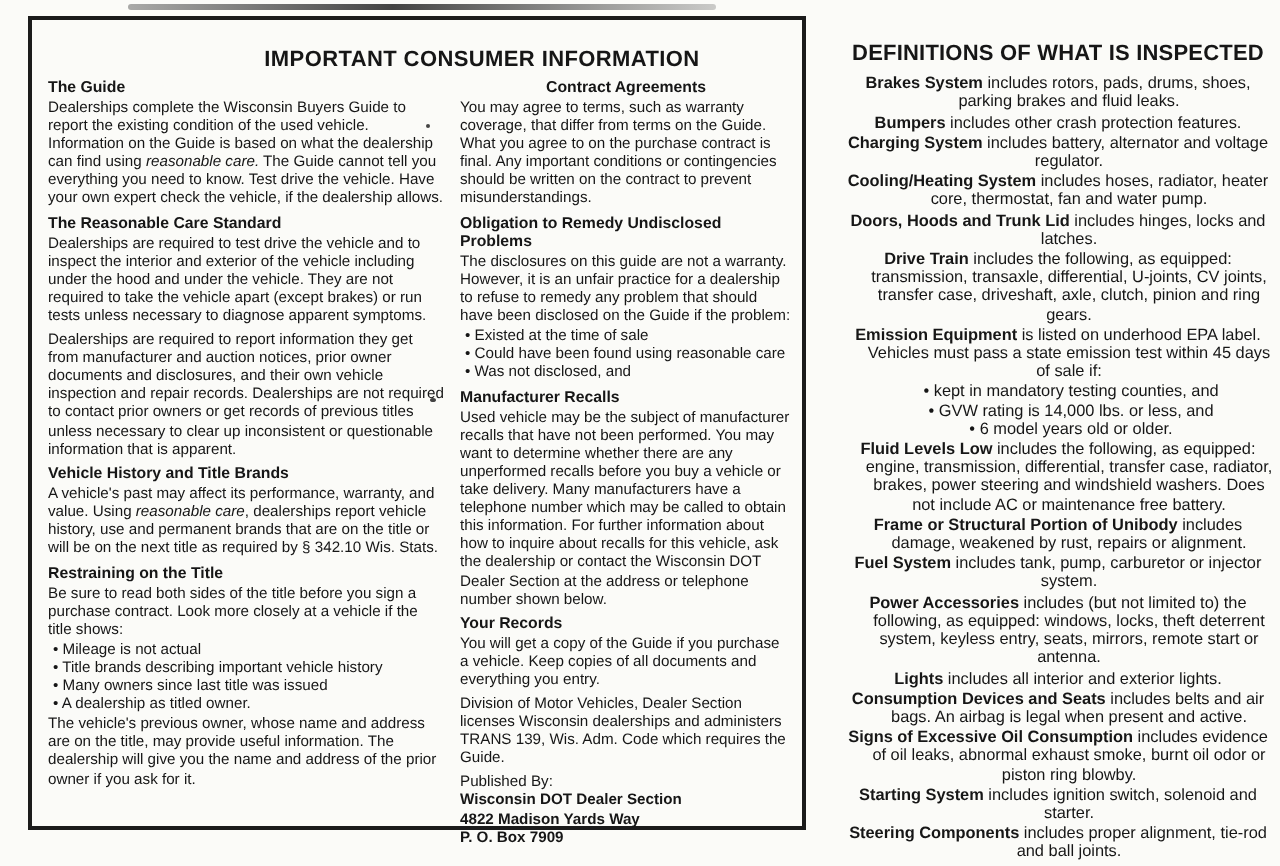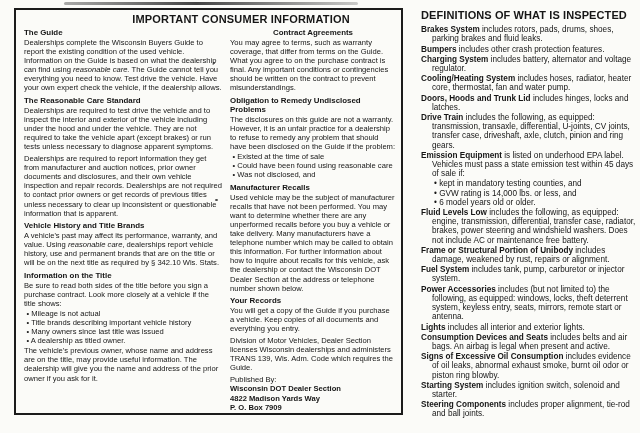--- a/index.html
+++ b/index.html
@@ -3,33 +3,33 @@
 <meta charset="utf-8">
 <style>
   html,body{margin:0;padding:0;background:#e8e8e6;}
   .page{position:relative;width:640px;height:433px;background:#fbfbf8;overflow:hidden;
         font-family:"Liberation Sans", sans-serif;color:#161616;}
   .scan-streak{position:absolute;left:64px;top:2px;width:294px;height:3px;border-radius:2px;
         background:linear-gradient(90deg, rgba(70,70,70,.45), rgba(35,35,35,.85) 45%, rgba(60,60,60,.5) 80%, rgba(90,90,90,.3));}
   .scan-dot{position:absolute;width:2px;height:2px;background:#444;border-radius:50%;}
   .box{position:absolute;left:14px;top:8px;width:389px;height:407px;border:2px solid #1b1b1b;
        box-sizing:border-box;padding:2px 5px 0 8px;}
-  .box-title{font-weight:bold;font-size:11px;text-align:center;margin:1px 0 3px 62px;letter-spacing:.2px;white-space:nowrap;}
+  .box-title{font-weight:bold;font-size:11px;text-align:center;margin:12px 0 3px 62px;letter-spacing:.2px;white-space:nowrap;}
   .cols{display:flex;gap:8px;}
   .col{font-size:7.6px;line-height:9.1px;}
   .col-left{width:198px;flex:none;}
   .col-mid{flex:1;min-width:0;}
   .col h3{font-size:7.9px;line-height:9px;margin:3.5px 0 1px;}
   .col h3.first{margin-top:0;}
   .col h3.center{text-align:center;}
   .col p{margin:0 0 2.5px;}
   .bullets div{padding-left:9px;text-indent:-6.5px;}
   .bullets div::before{content:"• ";}
   .pub-line{font-weight:bold;line-height:9.6px;}
-  .defs{position:absolute;left:421px;top:6px;width:216px;font-size:8.2px;line-height:9.2px;}
+  .defs{position:absolute;left:421px;top:18px;width:216px;font-size:8.2px;line-height:9.2px;text-align:center;}
   .defs-title{font-size:11px;font-weight:bold;margin:5px 0 5px;white-space:nowrap;letter-spacing:.1px;}
   .def{margin:0 0 1px;padding-left:11px;text-indent:-11px;}
   .def-bullets{padding-left:13px;margin:0 0 1px;}
   .def-bullets div{padding-left:6px;text-indent:-6px;}
   .def-bullets div::before{content:"• ";}
   .ital{font-style:italic;}
 </style>
 </head>
 <body>
 
@@ -46,21 +46,21 @@
         <h3 class="first">The Guide</h3>
         <p><span>Dealerships complete the Wisconsin Buyers Guide to report the existing condition of the used vehicle. Information on the Guide is based on what the dealership can find using </span><span class="ital">reasonable care.</span><span> The Guide cannot tell you everything you need to know. Test drive the vehicle. Have your own expert check the vehicle, if the dealership allows.</span></p>
 
         <h3>The Reasonable Care Standard</h3>
         <p>Dealerships are required to test drive the vehicle and to inspect the interior and exterior of the vehicle including under the hood and under the vehicle. They are not required to take the vehicle apart (except brakes) or run tests unless necessary to diagnose apparent symptoms.</p>
         <p>Dealerships are required to report information they get from manufacturer and auction notices, prior owner documents and disclosures, and their own vehicle inspection and repair records. Dealerships are not required to contact prior owners or get records of previous titles unless necessary to clear up inconsistent or questionable information that is apparent.</p>
 
         <h3>Vehicle History and Title Brands</h3>
         <p><span>A vehicle's past may affect its performance, warranty, and value. Using </span><span class="ital">reasonable care</span><span>, dealerships report vehicle history, use and permanent brands that are on the title or will be on the next title as required by § 342.10 Wis. Stats.</span></p>
 
-        <h3>Information on the Title</h3>
+        <h3>Restraining on the Title</h3>
         <p style="margin-bottom:0.5px;">Be sure to read both sides of the title before you sign a purchase contract. Look more closely at a vehicle if the title shows:</p>
         <div class="bullets">
           <div>Mileage is not actual</div>
           <div>Title brands describing important vehicle history</div>
           <div>Many owners since last title was issued</div>
           <div>A dealership as titled owner.</div>
         </div>
         <p style="margin-top:1px;">The vehicle's previous owner, whose name and address are on the title, may provide useful information. The dealership will give you the name and address of the prior owner if you ask for it.</p>
       </div>
 

